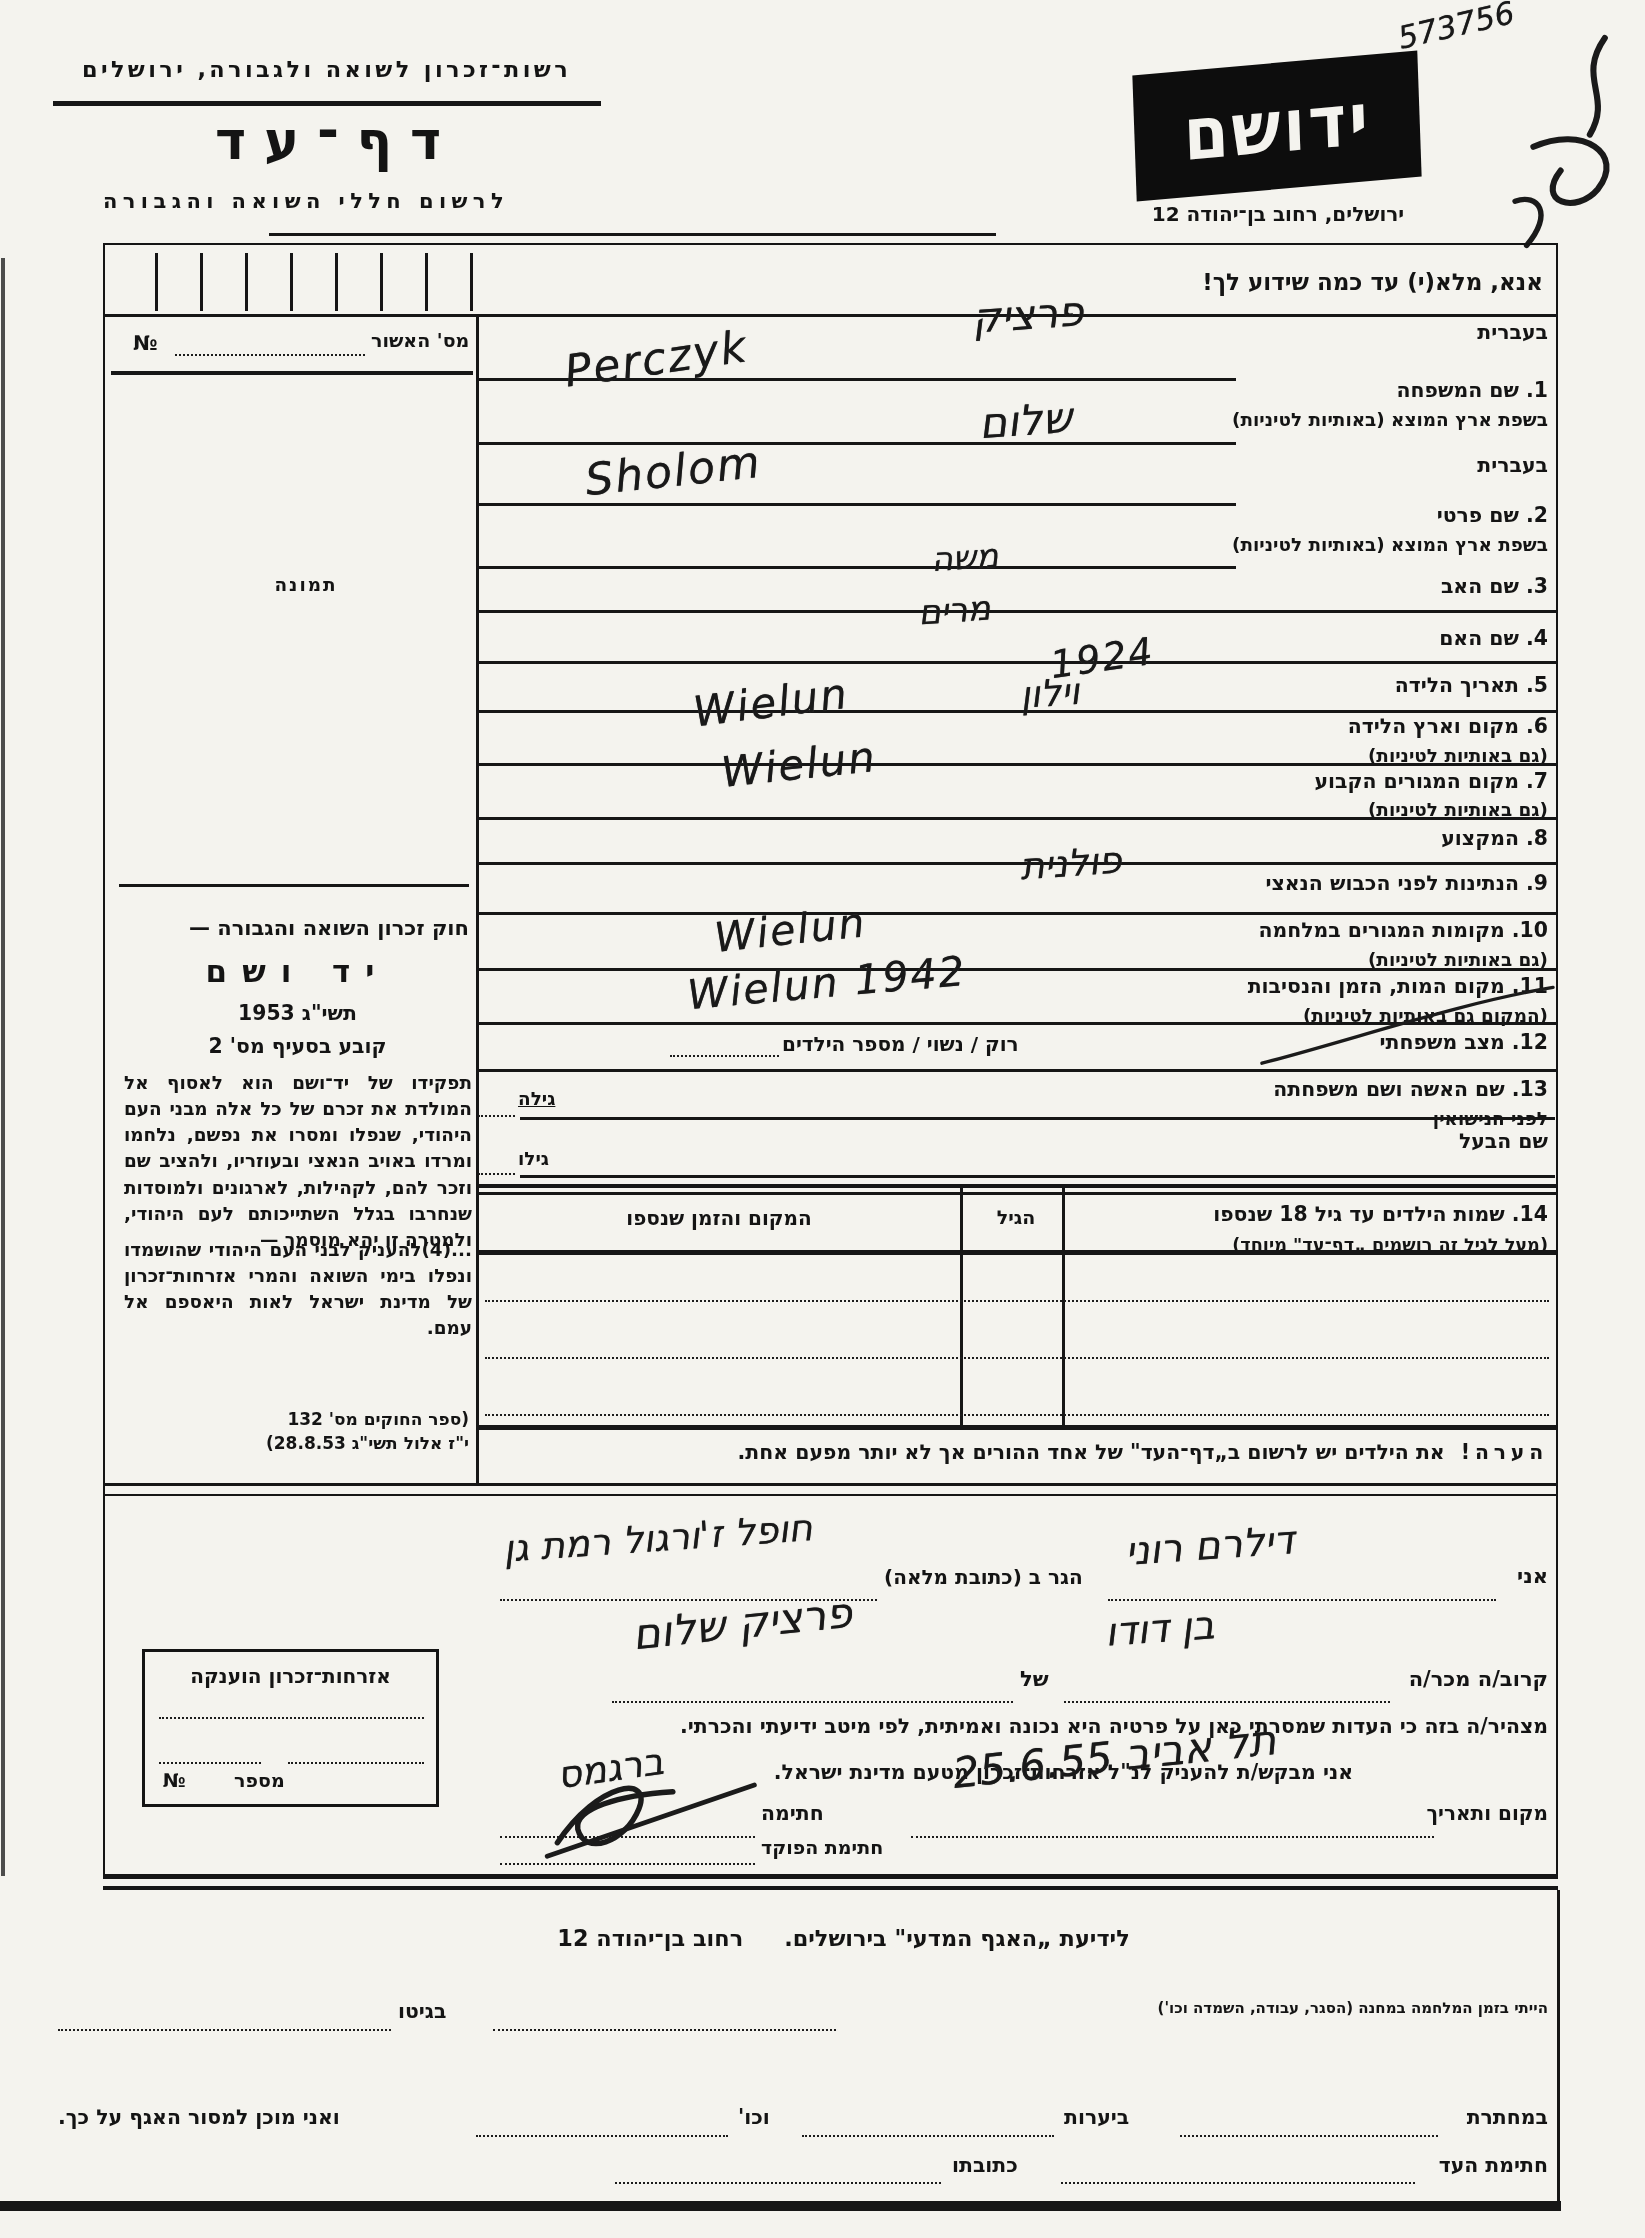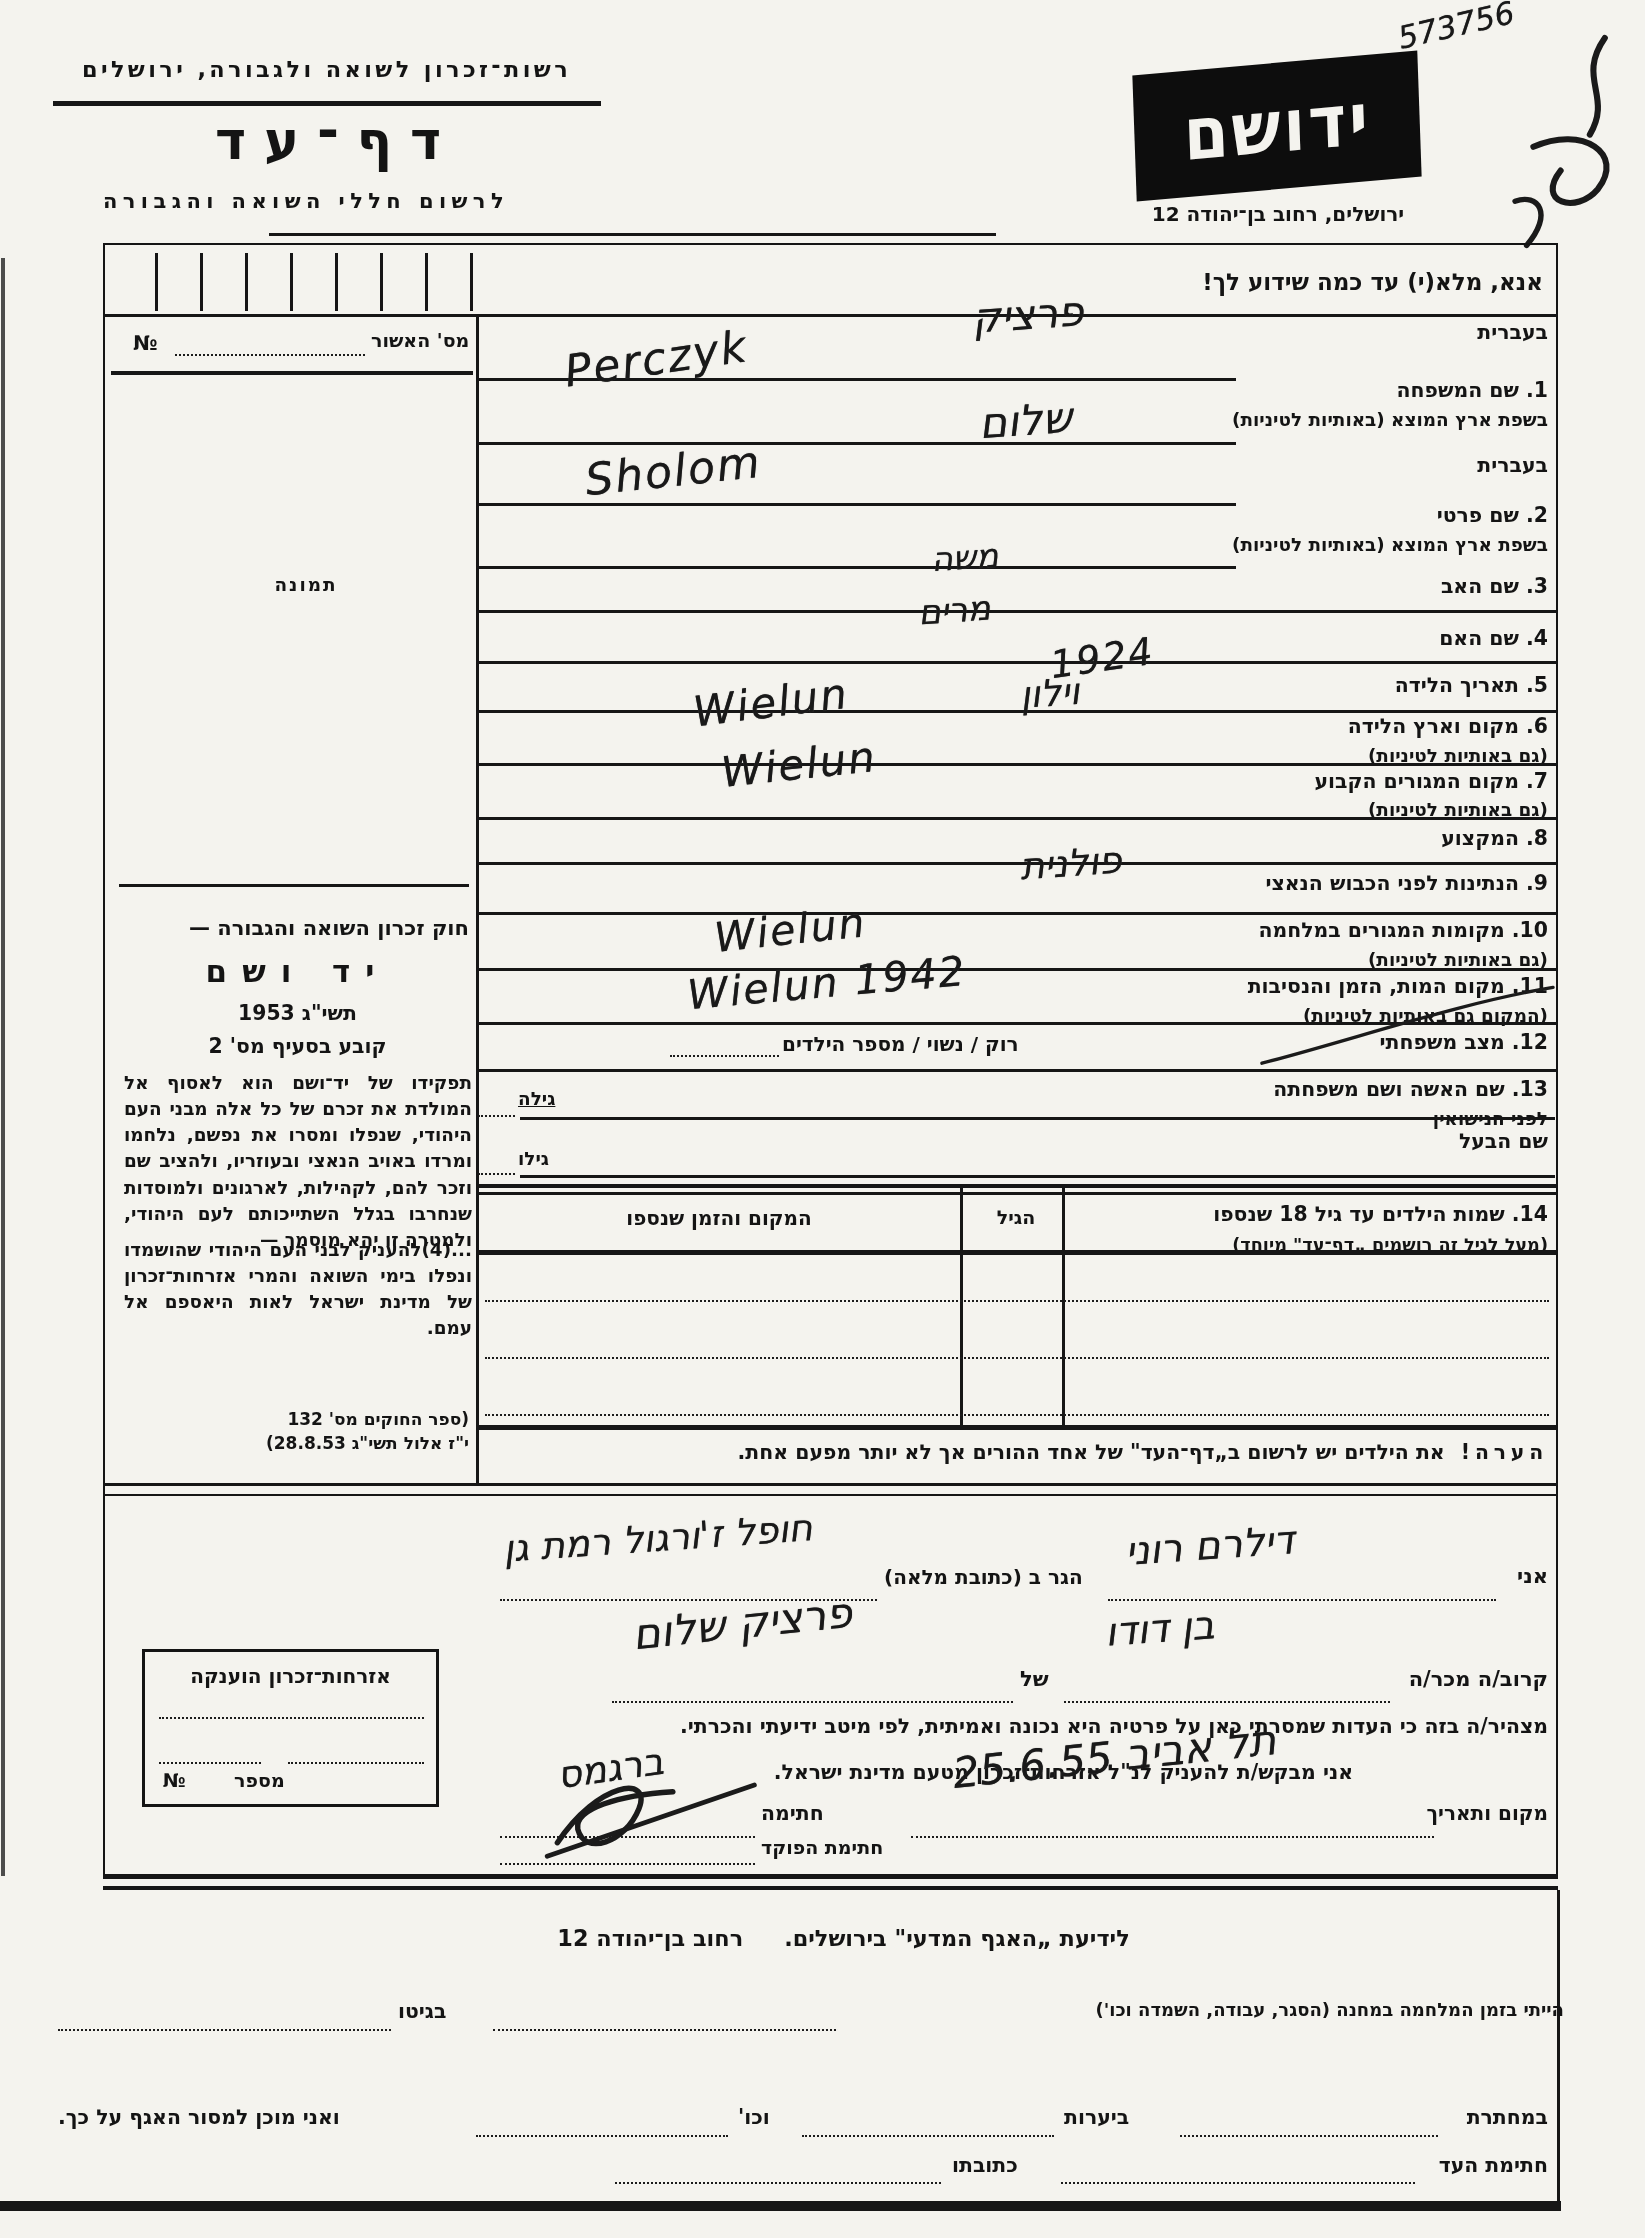--- a/index.html
+++ b/index.html
@@ -212,21 +212,21 @@
   <div class="a ln" style="left:103px;top:1874px;width:1455px;height:4.8px;"></div>
   <div class="a ln" style="left:103px;top:1886px;width:1455px;height:4.1px;"></div>
   <div class="a ln" style="left:1557px;top:1890px;width:2.7px;height:318px;"></div>
 
   <div class="a" style="left:381px;top:1925px;width:925px;display:flex;justify-content:center;gap:41px;
        font-size:22.4px;font-weight:700;white-space:nowrap;">
     <span>לידיעת „האגף המדעי" בירושלים.</span>
     <span>רחוב בן־יהודה 12</span>
   </div>
 
-  <div class="a lb" style="right:81px;top:2000px;font-size:18px;text-align:right;">הייתי בזמן המלחמה במחנה (הסגר, עבודה, השמדה וכו')</div>
+  <div class="a lb" style="right:97px;top:2000px;font-size:15px;text-align:right;">הייתי בזמן המלחמה במחנה (הסגר, עבודה, השמדה וכו')</div>
   <div class="a dt" style="left:493px;top:2029px;width:343px;border-bottom-width:2px;"></div>
   <div class="a lb" style="left:398px;top:2000px;font-size:20.4px;">בגיטו</div>
   <div class="a dt" style="left:58px;top:2029px;width:333px;border-bottom-width:2px;"></div>
 
   <div class="a lb" style="right:97px;top:2106px;font-size:20.4px;">במחתרת</div>
   <div class="a dt" style="left:1180px;top:2135px;width:258px;border-bottom-width:2px;"></div>
   <div class="a lb" style="left:1064px;top:2106px;font-size:20.4px;">ביערות</div>
   <div class="a dt" style="left:802px;top:2135px;width:252px;border-bottom-width:2px;"></div>
   <div class="a lb" style="left:738px;top:2106px;font-size:20.4px;">וכו'</div>
   <div class="a dt" style="left:476px;top:2135px;width:252px;border-bottom-width:2px;"></div>

